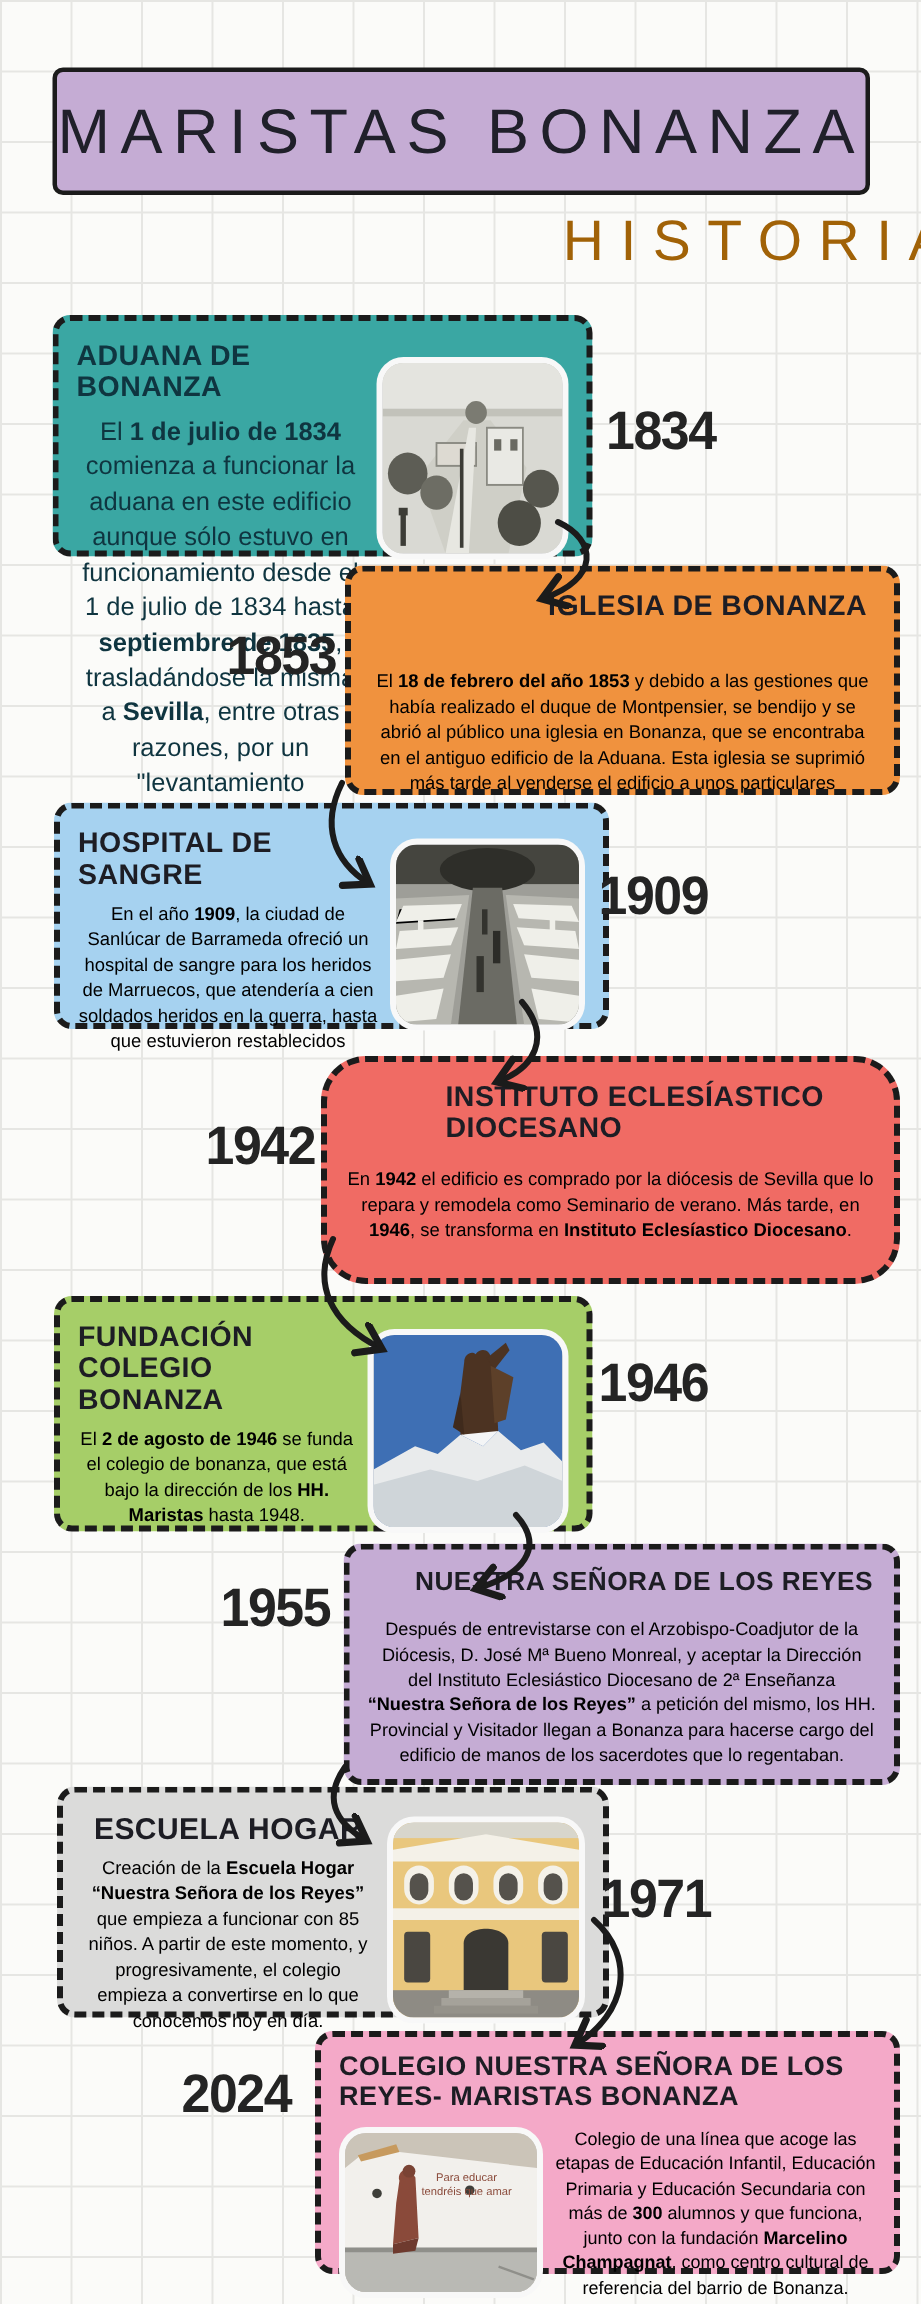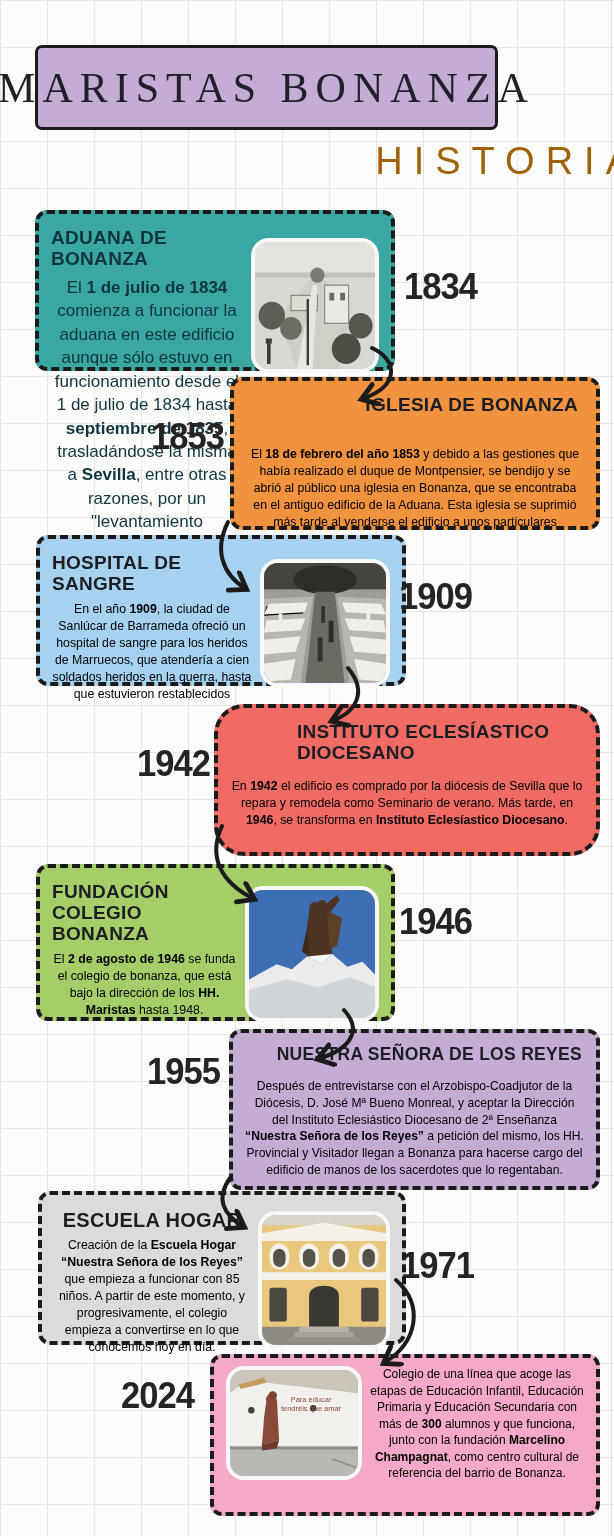--- a/index.html
+++ b/index.html
@@ -9,25 +9,24 @@
     background-color:#fbfbf9;
     background-image:
       linear-gradient(#e6e6e3 1px, transparent 1px),
       linear-gradient(90deg,#e6e6e3 1px, transparent 1px);
     background-size:47px 47px;
     color:#222;
   }
   .abs{position:absolute;}
   
   .title-box{
-    left:35px;top:45px;width:463px;height:85px;
+    left:35px;top:45px;width:545px;height:85px;
     border:3px solid #1b1b1b;border-radius:7px;
     display:flex;align-items:center;justify-content:center;
     box-sizing:border-box;
-    font-family:Liberation Serif, serif;
   }
   .title-box h1{
     margin:0;font-weight:400;font-size:42px;letter-spacing:7px;color:#20202a;
     white-space:nowrap;
   }
   .subtitle{
     left:0;top:140px;width:614px;text-align:right;
     font-size:38px;letter-spacing:11px;color:#a16207;font-weight:400;padding-left:28px;
   }
   
@@ -225,20 +224,21 @@
       <rect x="0" y="86" width="100" height="14" fill="#8e8b84"></rect>
       <rect x="30" y="86" width="40" height="4" fill="#b5b2aa"></rect>
       <rect x="26" y="90" width="48" height="4" fill="#a5a29a"></rect>
       <rect x="22" y="94" width="56" height="4" fill="#95928a"></rect>
     </svg>
   </div>
 </div>
 <div class="abs year y1971">1971</div>
 
 <div class="abs card c8" style="background-color: rgb(244, 169, 200);">
+  <h2>COLEGIO NUESTRA SEÑORA DE LOS REYES- MARISTAS BONANZA</h2>
   <div class="row">
     <div class="photo" style="width:128px;height:106px;">
       <svg viewBox="0 0 120 100" preserveAspectRatio="none">
         <rect width="120" height="100" fill="#cbc4b8"></rect>
         <path d="M0 22 L10 14 L30 8 L34 12 L120 22 L120 74 L0 74 Z" fill="#f2f0ec"></path>
         <path d="M8 14 L32 7 L34 12 L10 18 Z" fill="#c79a5e"></path>
         <rect y="74" width="120" height="26" fill="#b9b9b4"></rect>
         <rect y="72" width="120" height="3" fill="#8f8f8a"></rect>
         <path d="M34 30 C32 24 40 20 42 25 L44 28 L46 66 L30 70 L32 44 Z" fill="#8a4a3a"></path>
         <path d="M30 70 L46 66 L44 74 L30 76 Z" fill="#6e3a2e"></path>

